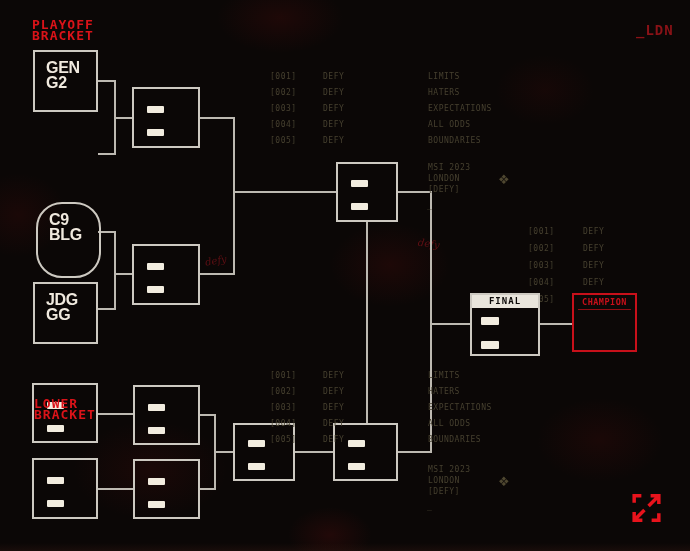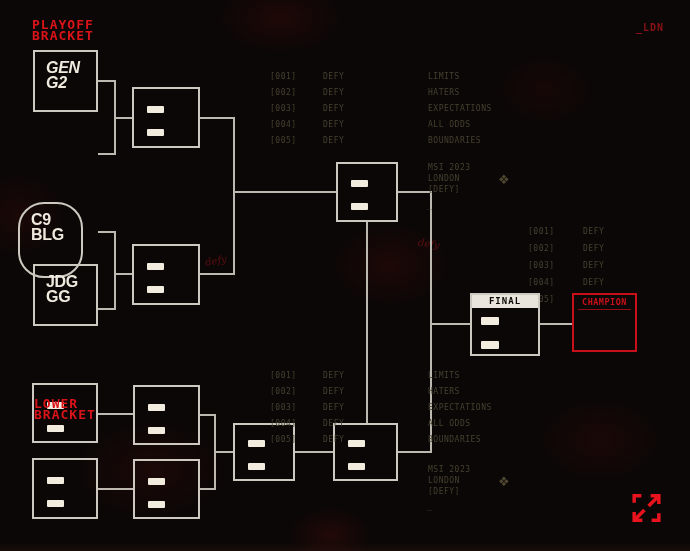--- a/index.html
+++ b/index.html
@@ -41,21 +41,21 @@
         font-size:8px; line-height:11px; color:var(--dim); letter-spacing:.5px;}
   .crest{position:absolute; z-index:4; font-size:13px; color:#4f4730;}
   .final-header{position:absolute; left:0; top:0; right:0; height:13px; background:#e9e5dc;
         color:#0d0a09; font-weight:bold; font-size:9px; letter-spacing:1px;
         text-align:center; line-height:13px; font-family:"DejaVu Sans Mono", monospace;}
   .champ-label{position:absolute; left:0; top:2px; right:0; text-align:center;
         font-family:"DejaVu Sans Mono", monospace; font-weight:bold; font-size:8.5px;
         letter-spacing:.5px; color:var(--champ-red);}
   .champ-line{position:absolute; left:4px; right:4px; top:14px; height:1px; background:#8e0d13;}
   .ldn{position:absolute; left:636px; top:22px; z-index:4; font-family:"DejaVu Sans Mono", monospace;
-        font-weight:bold; font-size:10px; letter-spacing:1px; color:#8a1217;}
+        font-weight:bold; font-size:14px; letter-spacing:1px; color:#8a1217;}
   .graffiti{position:absolute; z-index:1; font-family:"DejaVu Serif", serif; font-style:italic;
         font-size:10px; color:rgba(190,25,35,.45);}
   #connectors{position:absolute; left:0; top:0; z-index:2;}
   #expand-btn{position:absolute; left:628px; top:489px; width:37px; height:38px; z-index:4; cursor:pointer;}
 </style>
 </head>
 <body>
 
 <div id="screen">
 
@@ -80,29 +80,29 @@
   <div class="red-title abs" style="left:32px; top:19px;">
     <div>PLAYOFF</div>
     <div>BRACKET</div>
   </div>
   <div class="red-title abs" style="left:34px; top:358px;margin-top:40px;">
     <div>LOWER</div>
     <div>BRACKET</div>
   </div>
   <div class="ldn">_LDN</div>
 
-  <div class="box team" style="left:33px; top:50px; width:65px; height:62px;font-style:italic;">
+  <div class="box team" style="left:33px; top:50px; width:65px; height:62px;">
     <div>GEN</div>
     <div>G2</div>
   </div>
-  <div class="box team" style="left:18px; top:202px; width:65px; height:76px;border-radius:26px;">
+  <div class="box team" style="left:36px; top:202px; width:65px; height:76px;border-radius:26px;">
     <div>C9</div>
     <div>BLG</div>
   </div>
-  <div class="box team" style="left:33px; top:264px; width:65px; height:62px;">
+  <div class="box team" style="left:33px; top:282px; width:65px; height:62px;">
     <div>JDG</div>
     <div>GG</div>
   </div>
 
   <div class="box" style="left:132px; top:87px; width:68px; height:61px;">
     <div class="dash" style="left:13px; top:17px;"></div>
     <div class="dash" style="left:13px; top:40px;"></div>
   </div>
   <div class="box" style="left:132px; top:244px; width:68px; height:61px;">
     <div class="dash" style="left:13px; top:17px;"></div>

